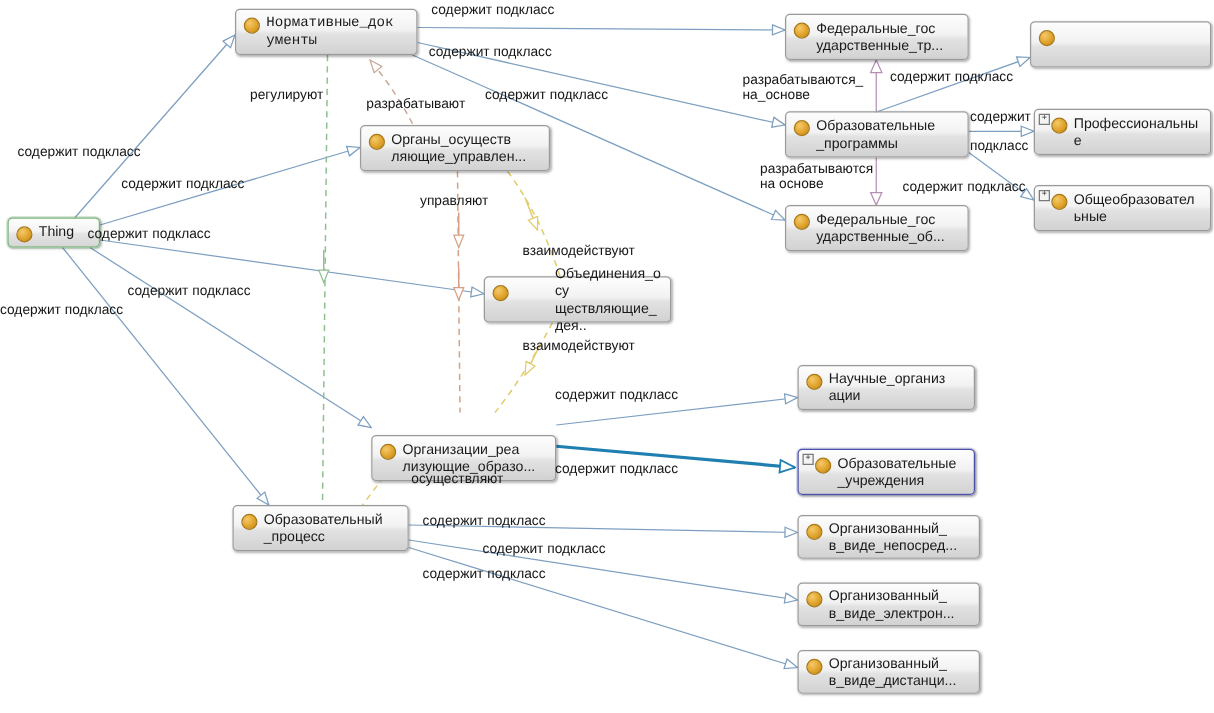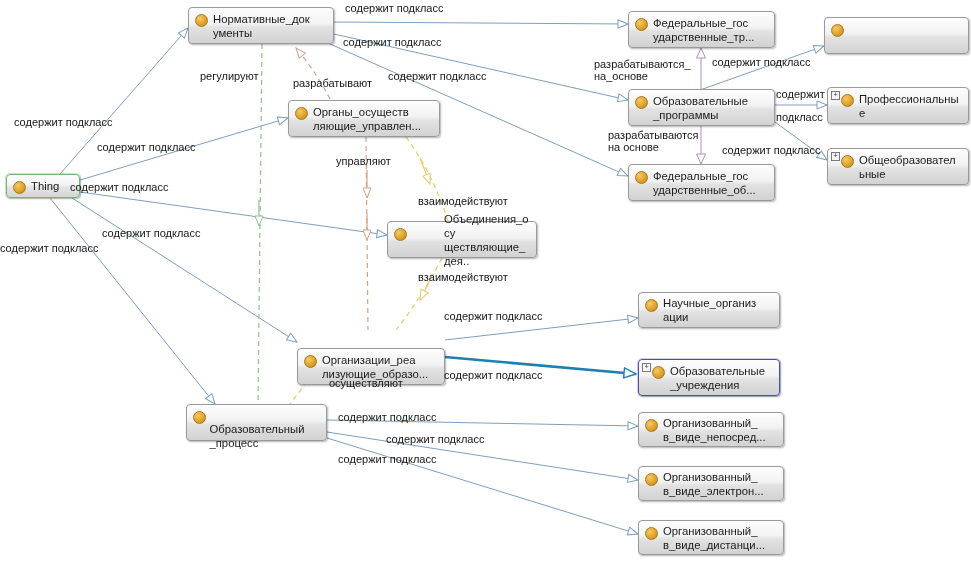--- a/index.html
+++ b/index.html
@@ -146,41 +146,41 @@
       <path d="M 775,105 L 827,105" stroke="#7d9fc0" stroke-width="1" marker-end="url(#ahBlue)"></path>
       <path d="M 775,122 L 827,160" stroke="#7d9fc0" stroke-width="1" marker-end="url(#ahBlue)"></path>
     </g>
   </svg>
 
   <div id="node-layer">
       <div class="node root" style="left: 6px; top: 174px; width: 74px; height: 24px;">
         <span class="bullet"></span>
         <span class="label">Thing</span>
       </div>
-      <div class="node" style="left: 188px; top: 7px; width: 146px; height: 37px;">
+      <div class="node" style="left: 188px; top: 7px; width: 146px; height: 37px; font-family: Liberation Mono, monospace;">
         <span class="bullet"></span>
         <span class="label">Нормативные_док
 ументы</span>
       </div>
       <div class="node" style="left: 288px; top: 100px; width: 152px; height: 37px;">
         <span class="bullet"></span>
         <span class="label">Органы_осуществ
 ляющие_управлен...</span>
       </div>
       <div class="node" style="left: 387px; top: 221px; width: 150px; height: 37px; gap: 32px;">
         <span class="bullet"></span>
         <span class="label">Объединения_осу
 ществляющие_дея..</span>
       </div>
       <div class="node" style="left: 297px; top: 348px; width: 148px; height: 37px;">
         <span class="bullet"></span>
         <span class="label">Организации_реа
 лизующие_образо...</span>
       </div>
-      <div class="node" style="left: 186px; top: 404px; width: 141px; height: 37px; flex-direction: column;">
+      <div class="node" style="left: 186px; top: 404px; width: 141px; height: 37px;">
         <span class="bullet"></span>
         <span class="label">Образовательный
 _процесс</span>
       </div>
       <div class="node" style="left: 628px; top: 11px; width: 147px; height: 37px;">
         <span class="bullet"></span>
         <span class="label">Федеральные_гос
 ударственные_тр...</span>
       </div>
       <div class="node" style="left: 628px; top: 89px; width: 147px; height: 37px;">

